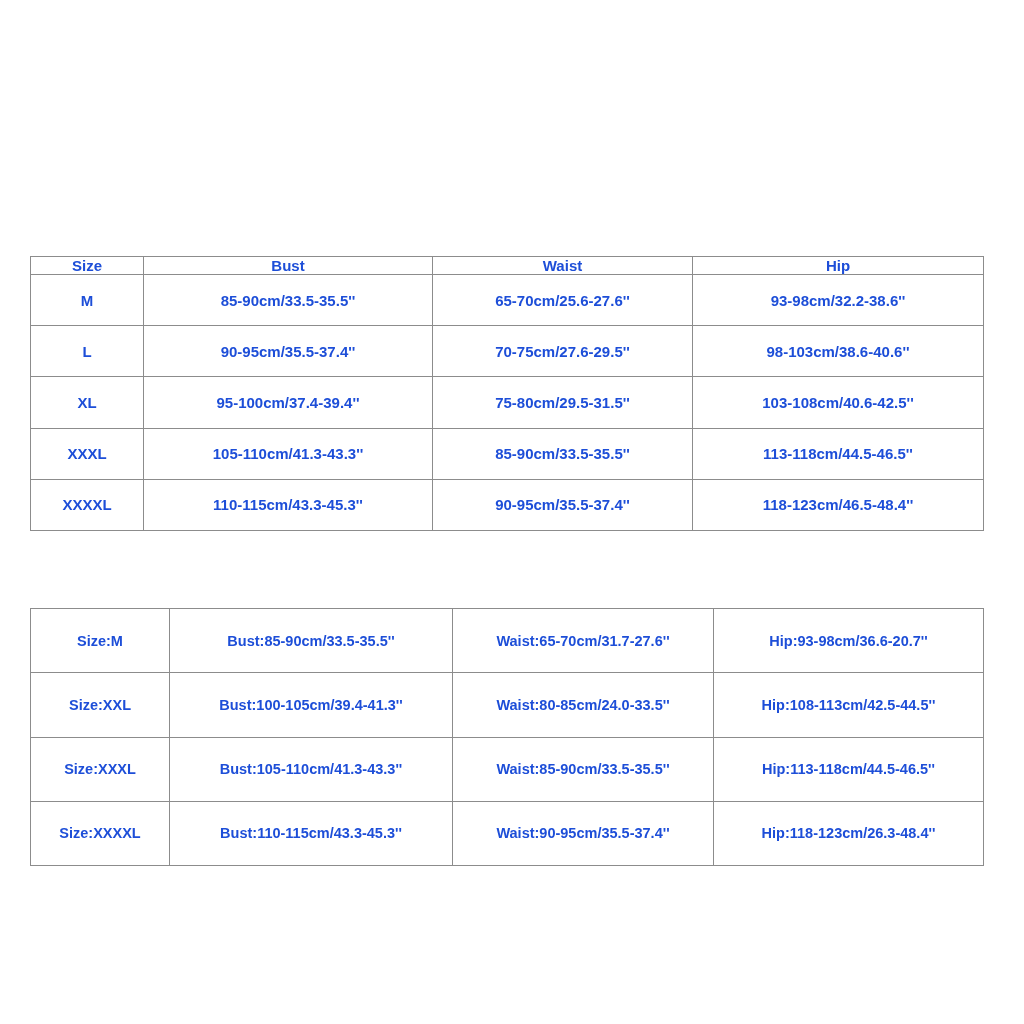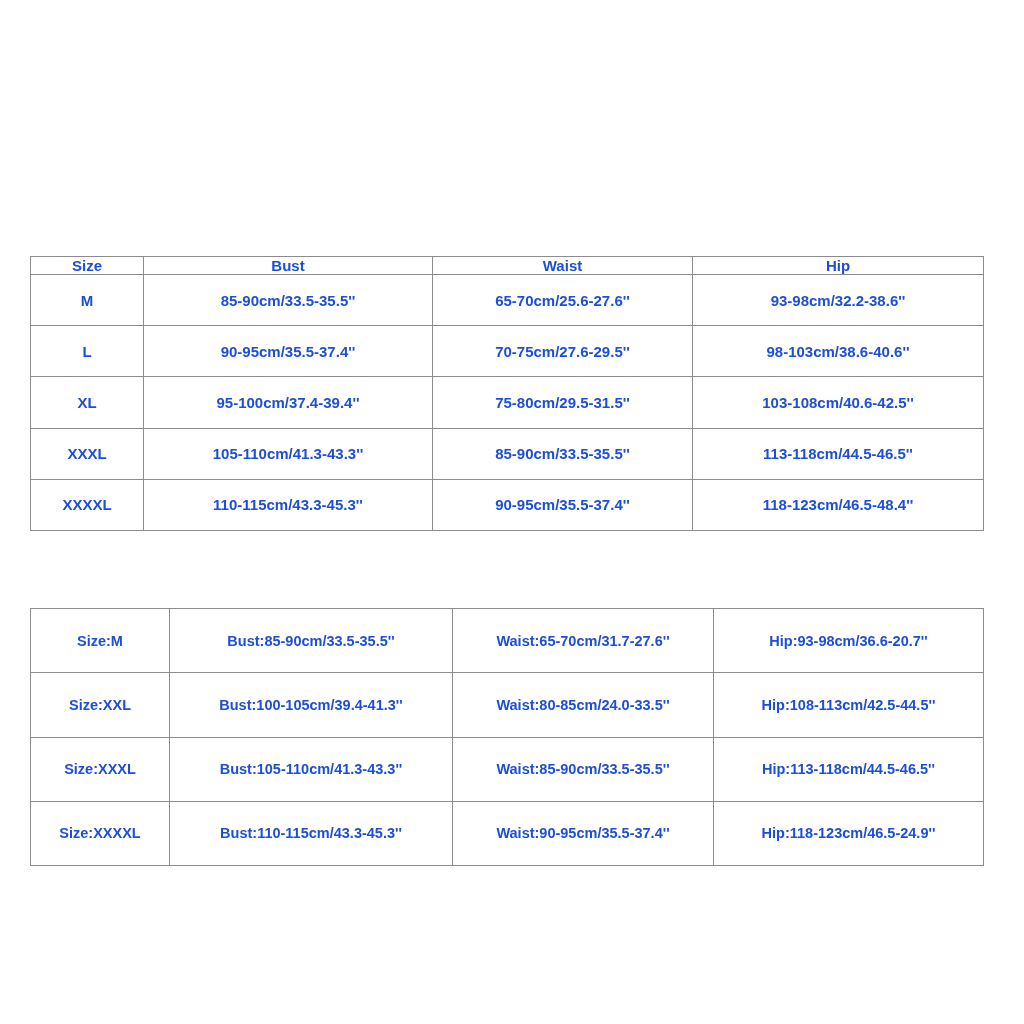--- a/index.html
+++ b/index.html
@@ -127,18 +127,18 @@
         <tr>
           <td>Size:XXXL</td>
           <td>Bust:105-110cm/41.3-43.3''</td>
           <td>Waist:85-90cm/33.5-35.5''</td>
           <td>Hip:113-118cm/44.5-46.5''</td>
         </tr>
         <tr>
           <td>Size:XXXXL</td>
           <td>Bust:110-115cm/43.3-45.3''</td>
           <td>Waist:90-95cm/35.5-37.4''</td>
-          <td>Hip:118-123cm/46.5-24.9''</td>
+          <td>Hip:118-123cm/26.3-48.4''</td>
         </tr>
       </tbody>
   </table>
 
 </div>
 
 </body></html>

